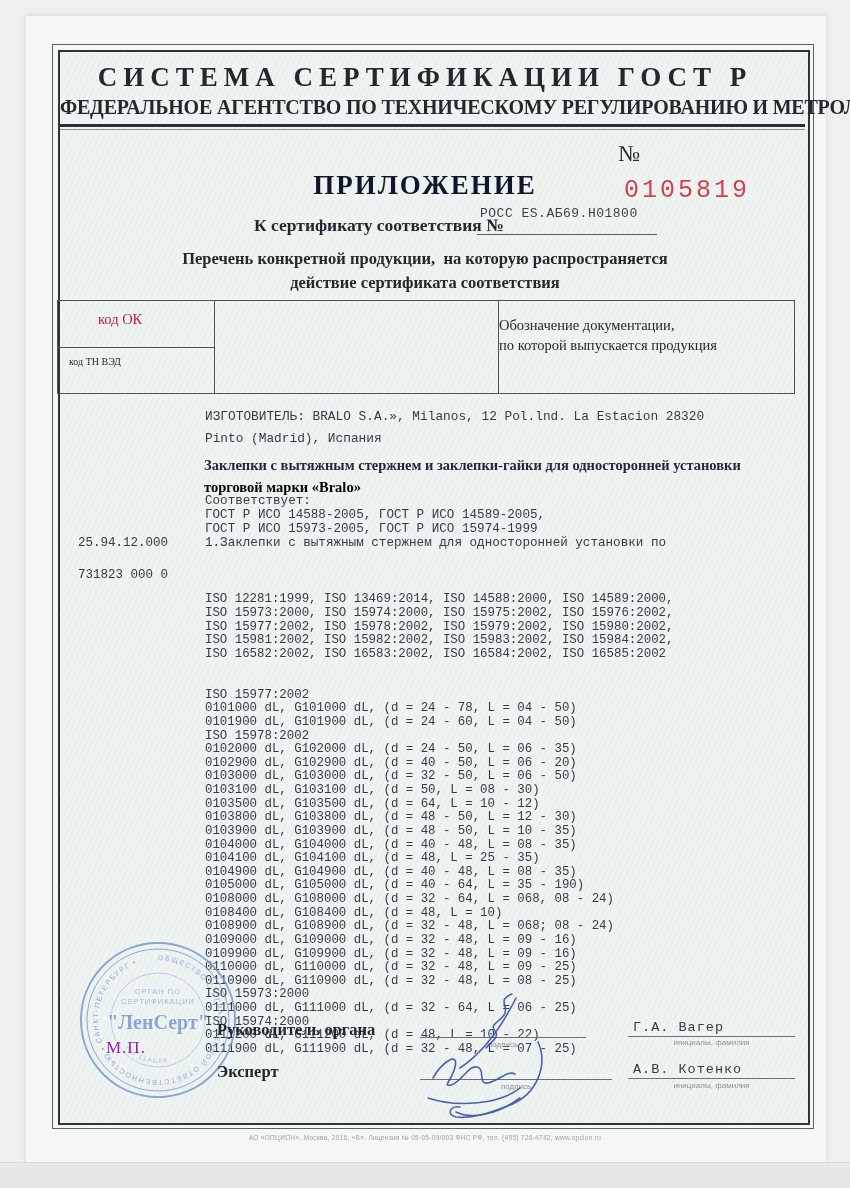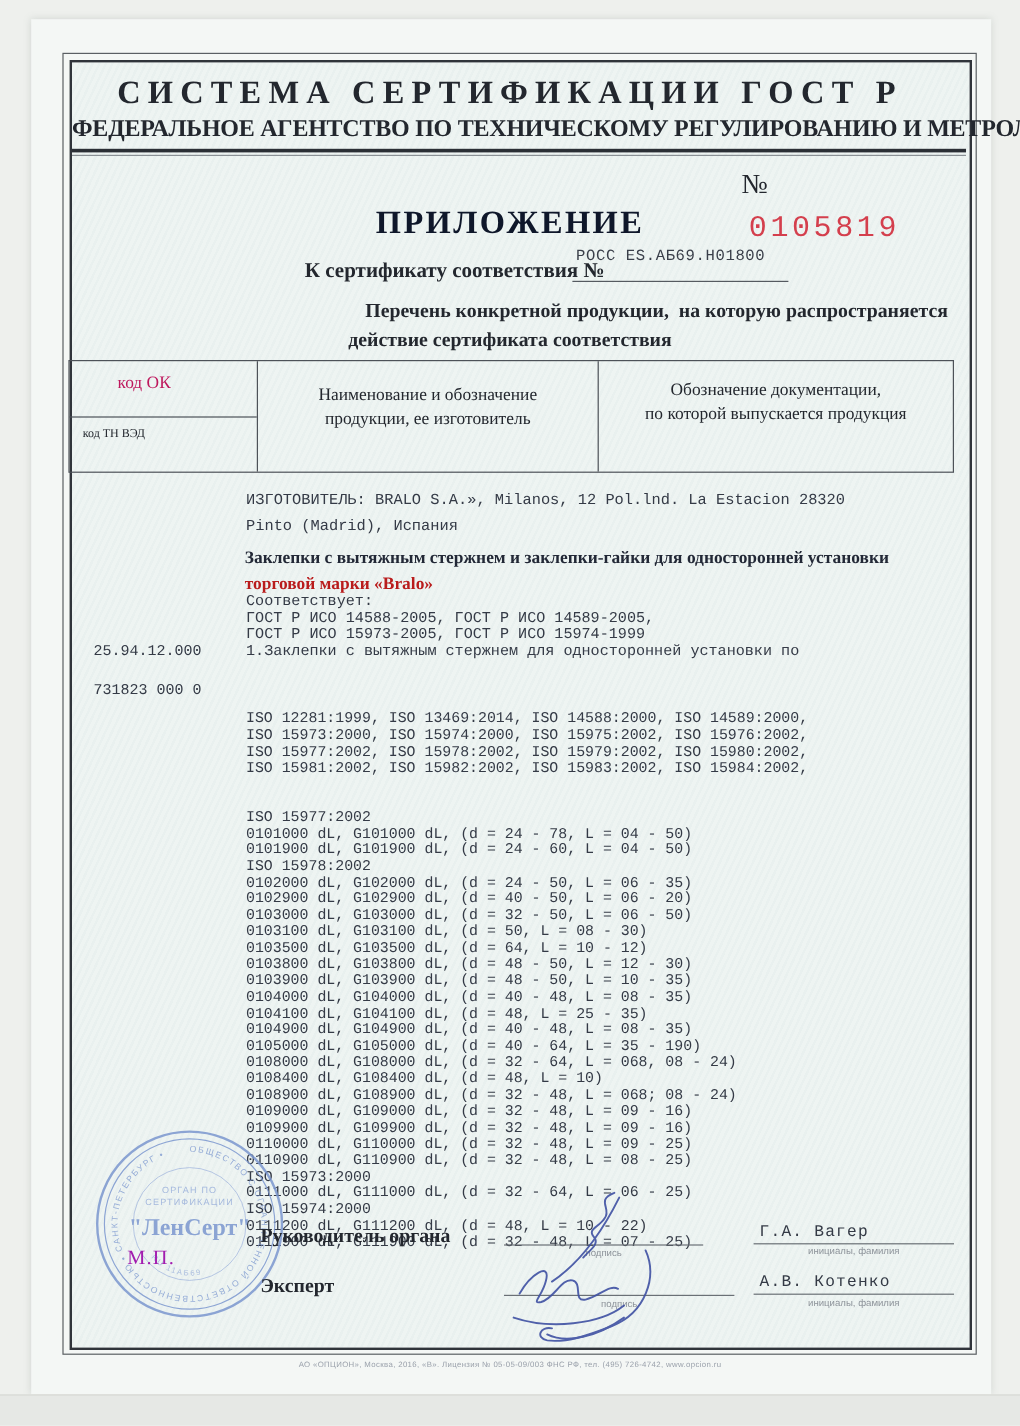--- a/index.html
+++ b/index.html
@@ -35,46 +35,46 @@
     font-family:"Liberation Mono", monospace;font-size:25px;letter-spacing:3px;margin-top:36px;}
 
   .doc-title{position:absolute;left:60px;top:170px;width:730px;text-align:center;
     font-size:27px;font-weight:bold;letter-spacing:2px;color:#0f172a;}
 
   .certref-label{position:absolute;left:254px;top:215px;font-size:17.5px;font-weight:bold;color:#23272e;}
   .certref-value{position:absolute;left:480px;top:206px;font-family:"Liberation Mono", monospace;
     font-size:13px;color:#3a3f4a;letter-spacing:.5px;white-space:pre;}
   .certref-line{position:absolute;left:477px;top:234px;width:180px;height:1px;background:#555a60;}
 
-  .subtitle1{position:absolute;left:60px;top:249px;width:730px;text-align:right;
+  .subtitle1{position:absolute;left:60px;top:249px;width:730px;text-align:center;
     font-size:16.5px;font-weight:bold;color:#23272e;white-space:pre;}
   .subtitle2{position:absolute;left:60px;top:273px;width:730px;text-align:center;
     font-size:16.5px;font-weight:bold;color:#23272e;}
 
   
   .tbl{position:absolute;left:57px;top:300px;width:736px;height:92px;border:1px solid #4d5258;}
   .tbl-vdiv1{position:absolute;left:156px;top:0;width:1px;height:100%;background:#4d5258;}
   .tbl-vdiv2{position:absolute;left:440px;top:0;width:1px;height:100%;background:#4d5258;}
   .tbl-hdiv{position:absolute;left:0;top:46px;width:156px;height:1px;background:#4d5258;}
   .tbl-c1a{position:absolute;left:0;top:10px;font-size:14.5px;color:#be185d;margin-left:40px;}
   .tbl-c1b{position:absolute;left:11px;top:55px;font-size:10px;color:#23272e;}
   .tbl-c2{position:absolute;left:157px;top:18px;width:283px;text-align:center;
     font-size:14.5px;color:#23272e;line-height:20px;}
-  .tbl-c3{position:absolute;left:441px;top:14px;width:295px;text-align:center;
+  .tbl-c3{position:absolute;left:441px;top:14px;width:295px;
     font-size:14.5px;color:#23272e;line-height:20px;}
 
   
   .mono{font-family:"Liberation Mono", monospace;color:#343a46;white-space:pre;}
   .code-ok{position:absolute;left:78px;top:536px;font-size:12.5px;}
   .code-tnved{position:absolute;left:78px;top:568px;font-size:12.5px;}
 
   .man1{position:absolute;left:205px;top:409px;font-size:12.8px;}
   .man2{position:absolute;left:205px;top:431px;font-size:12.8px;}
   .prod1{position:absolute;left:204px;top:457px;font-size:14.5px;font-weight:bold;color:#222836;white-space:pre;}
-  .prod2{position:absolute;left:204px;top:479px;font-size:14.5px;font-weight:bold;color:#b91c1c;white-space:pre;}
+  .prod2{position:absolute;left:204px;top:479px;font-size:14.5px;font-weight:bold;color:#000000;white-space:pre;}
   .conf-block{position:absolute;left:205px;top:495px;font-size:12.6px;line-height:13.9px;}
   .conf-block div{white-space:pre;}
   .spec-flow{position:absolute;left:205px;top:566px;font-size:12.4px;line-height:13.62px;}
   .spec-flow div{white-space:pre;}
 
   
   .stamp{position:absolute;left:74px;top:936px;width:168px;height:168px;opacity:.85;}
   .mp-label{position:absolute;left:106px;top:1038px;font-size:17px;color:#a21caf;letter-spacing:1px;}
 
   
@@ -124,36 +124,35 @@
 
   <div class="subtitle1">Перечень конкретной продукции,  на которую распространяется</div>
   <div class="subtitle2">действие сертификата соответствия</div>
 
   <div class="tbl">
     <div class="tbl-vdiv1"></div>
     <div class="tbl-vdiv2"></div>
     <div class="tbl-hdiv"></div>
     <div class="tbl-c1a">код ОК</div>
     <div class="tbl-c1b">код ТН ВЭД</div>
-    <div class="tbl-c2"><span>Наименование и обозначение</span><br><span>продукции, ее изготовитель</span></div>
     <div class="tbl-c3"><span>Обозначение документации,</span><br><span>по которой выпускается продукция</span></div>
   </div>
 
   <div class="mono code-ok">25.94.12.000</div>
   <div class="mono code-tnved">731823 000 0</div>
 
   <div class="mono man1">ИЗГОТОВИТЕЛЬ: BRALO S.A.», Milanos, 12 Pol.lnd. La Estacion 28320</div>
   <div class="mono man2">Pinto (Madrid), Испания</div>
   <div class="prod1">Заклепки с вытяжным стержнем и заклепки-гайки для односторонней установки</div>
   <div class="prod2">торговой марки «Bralo»</div>
 
   <div class="mono conf-block"><div>Соответствует:</div><div>ГОСТ Р ИСО 14588-2005, ГОСТ Р ИСО 14589-2005,</div><div>ГОСТ Р ИСО 15973-2005, ГОСТ Р ИСО 15974-1999</div><div>1.Заклепки с вытяжным стержнем для односторонней установки по</div></div>
 
   <div class="mono spec-flow">
-    <div><div>ISO 12281:1999, ISO 13469:2014, ISO 14588:2000, ISO 14589:2000,</div><div>ISO 15973:2000, ISO 15974:2000, ISO 15975:2002, ISO 15976:2002,</div><div>ISO 15977:2002, ISO 15978:2002, ISO 15979:2002, ISO 15980:2002,</div><div>ISO 15981:2002, ISO 15982:2002, ISO 15983:2002, ISO 15984:2002,</div></div>
+    <div><div>ISO 12281:1999, ISO 13469:2014, ISO 14588:2000, ISO 14589:2000,</div><div>ISO 15973:2000, ISO 15974:2000, ISO 15975:2002, ISO 15976:2002,</div><div>ISO 15977:2002, ISO 15978:2002, ISO 15979:2002, ISO 15980:2002,</div><div>ISO 15981:2002, ISO 15982:2002, ISO 15983:2002, ISO 15984:2002,</div><div>ISO 16582:2002, ISO 16583:2002, ISO 16584:2002, ISO 16585:2002</div></div>
     <div><div>ISO 15977:2002</div><div>0101000 dL, G101000 dL, (d = 24 - 78, L = 04 - 50)</div><div>0101900 dL, G101900 dL, (d = 24 - 60, L = 04 - 50)</div><div>ISO 15978:2002</div><div>0102000 dL, G102000 dL, (d = 24 - 50, L = 06 - 35)</div><div>0102900 dL, G102900 dL, (d = 40 - 50, L = 06 - 20)</div><div>0103000 dL, G103000 dL, (d = 32 - 50, L = 06 - 50)</div><div>0103100 dL, G103100 dL, (d = 50, L = 08 - 30)</div><div>0103500 dL, G103500 dL, (d = 64, L = 10 - 12)</div><div>0103800 dL, G103800 dL, (d = 48 - 50, L = 12 - 30)</div><div>0103900 dL, G103900 dL, (d = 48 - 50, L = 10 - 35)</div><div>0104000 dL, G104000 dL, (d = 40 - 48, L = 08 - 35)</div><div>0104100 dL, G104100 dL, (d = 48, L = 25 - 35)</div><div>0104900 dL, G104900 dL, (d = 40 - 48, L = 08 - 35)</div><div>0105000 dL, G105000 dL, (d = 40 - 64, L = 35 - 190)</div><div>0108000 dL, G108000 dL, (d = 32 - 64, L = 068, 08 - 24)</div><div>0108400 dL, G108400 dL, (d = 48, L = 10)</div><div>0108900 dL, G108900 dL, (d = 32 - 48, L = 068; 08 - 24)</div><div>0109000 dL, G109000 dL, (d = 32 - 48, L = 09 - 16)</div><div>0109900 dL, G109900 dL, (d = 32 - 48, L = 09 - 16)</div><div>0110000 dL, G110000 dL, (d = 32 - 48, L = 09 - 25)</div><div>0110900 dL, G110900 dL, (d = 32 - 48, L = 08 - 25)</div><div>ISO 15973:2000</div><div>0111000 dL, G111000 dL, (d = 32 - 64, L = 06 - 25)</div><div>ISO 15974:2000</div><div>0111200 dL, G111200 dL, (d = 48, L = 10 - 22)</div><div>0111900 dL, G111900 dL, (d = 32 - 48, L = 07 - 25)</div></div>
   </div>
 
   <svg class="stamp" viewBox="0 0 168 168">
     <defs>
       <path id="ringPath" d="M 84,24 A 60,60 0 1 1 83.9,24"></path>
       <path id="subArc" d="M 52,112 A 42,42 0 0 0 118,110"></path>
     </defs>
     <circle cx="84" cy="84" r="77" fill="none" stroke="#7b97cf" stroke-width="2"></circle>
     <circle cx="84" cy="84" r="71" fill="none" stroke="#7b97cf" stroke-width="1"></circle>

